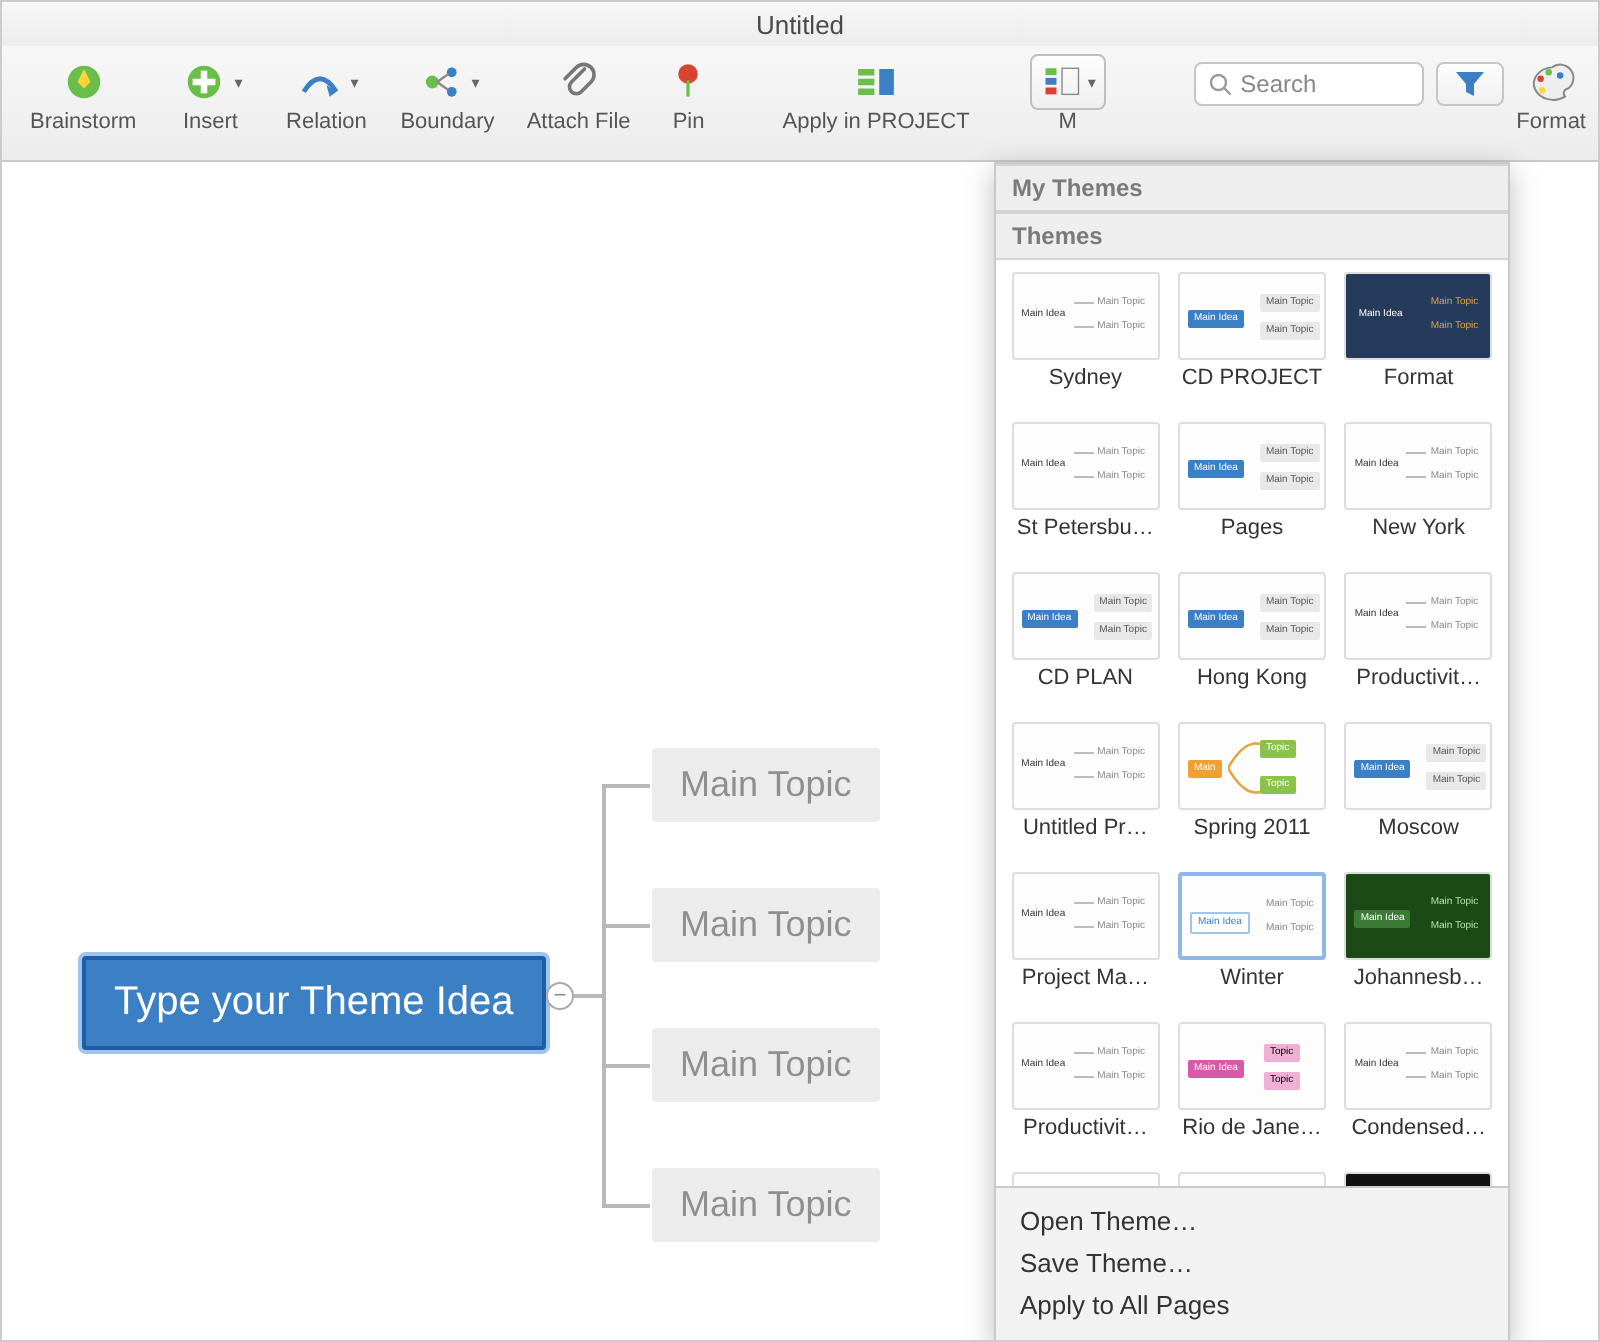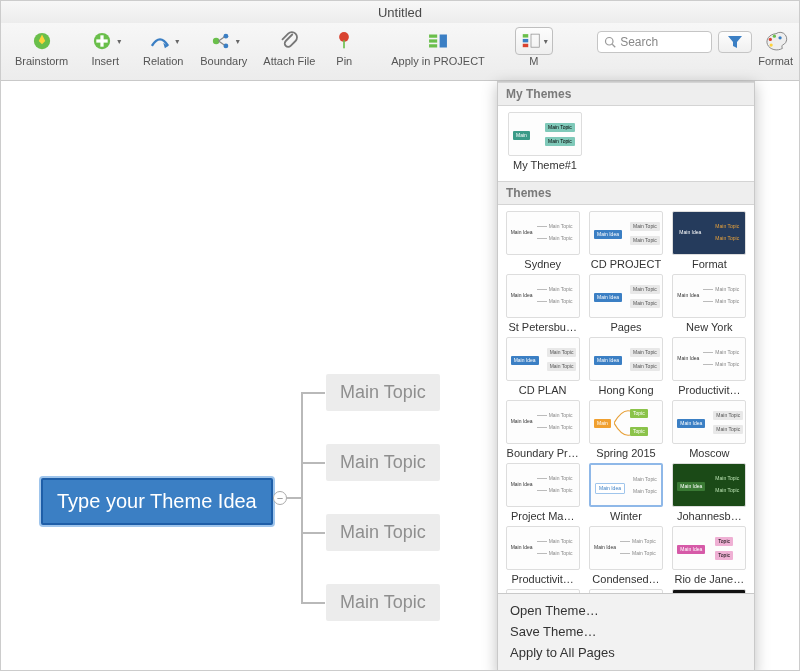--- a/index.html
+++ b/index.html
@@ -22,21 +22,21 @@
 .canvas { position: absolute; left:0; right:0; top:80px; bottom:0; background:#fff; }
 .mainidea { position:absolute; left:40px; top:397px; background:#3b7fc4; color:#fff; font-size:20px; padding:10px 14px; border:2px solid #1e5ea8; border-radius:2px; box-shadow: 0 0 0 2px #9fc5ec; }
 .collapse { position:absolute; left:272px; top:410px; width:14px; height:14px; border:1px solid #aaa; border-radius:50%; background:#fff; display:flex; align-items:center; justify-content:center; font-size:11px; color:#888; }
 .topic { position:absolute; background:#ececec; color:#8f8f8f; font-size:18px; padding:8px 14px; border-radius:2px; }
 .line { position:absolute; background:#b9b9b9; }
 
 .panel { position:absolute; top:48px; left:496px; width:258px; height:593px; background:#fff; border:1px solid #c9c9c9; box-shadow: 0 4px 14px rgba(0,0,0,0.25); display:flex; flex-direction:column;margin-top:32px; }
 .panel .section { background:#eee; color:#7a7a7a; font-size:12px; font-weight:600; padding:4px 8px; border-top:1px solid #d4d4d4; border-bottom:1px solid #d4d4d4; }
 .panel .scroller { overflow-y:auto; }
 .panel .mygrid { padding: 6px 8px 10px 8px; }
-.panel .grid { display:grid; grid-template-columns: repeat(3, 1fr); gap: 4px 6px; padding: 6px 6px 8px 6px; }
+.panel .grid { display:grid; grid-template-columns: repeat(3, 1fr); gap: 16px 6px; padding: 6px 6px 8px 6px; }
 .cell { display:flex; flex-direction:column; align-items:center; cursor:pointer; }
 .thumb { width:74px; height:44px; border:1px solid #ddd; background:#fdfdfd; border-radius:2px; position:relative; overflow:hidden; }
 .thumb.sel { border:2px solid #8fb8e8; }
 .thumb.dark { background:#253b5c; }
 .thumb.green { background:#1b4a17; }
 .thumb.black { background:#111; }
 .cell .lbl { font-size:11px; color:#333; margin-top:3px; max-width:76px; white-space:nowrap; overflow:hidden; text-overflow:ellipsis; text-align:center; }
 .tm { position:absolute; font-size:5px; line-height:1; }
 .tm.box { padding:2px 3px; border-radius:1px; }
 
@@ -184,30 +184,20 @@
   <div class="collapse">−</div>
 
   <div class="topic" style="left:325px; top:293px;">Main Topic</div>
   <div class="topic" style="left:325px; top:363px;">Main Topic</div>
   <div class="topic" style="left:325px; top:433px;">Main Topic</div>
   <div class="topic" style="left:325px; top:503px;">Main Topic</div>
 </div>
 
 <div class="panel">
   <div class="section">My Themes</div>
-  <div class="mygrid">
-    <div class="cell" style="width:78px">
-      <div class="thumb">
-          <span class="tm box" style="left:4px;top:18px;background:#3a9b88;color:#fff">Main</span>
-          <span class="tm box" style="left:36px;top:10px;background:#7fc9b9">Main Topic</span>
-          <span class="tm box" style="left:36px;top:24px;background:#7fc9b9">Main Topic</span>
-        </div>
-      <div class="lbl">My Theme#1</div>
-    </div>
-  </div>
   <div class="section">Themes</div>
   <div class="grid scroller" id="themes-grid">
       <div class="cell">
         <div class="thumb">
           <span class="tm" style="left:4px;top:18px;color:#333">Main Idea</span>
           <span class="tm" style="left:42px;top:12px;color:#888">Main Topic</span>
           <span class="tm" style="left:42px;top:24px;color:#888">Main Topic</span>
           <span class="tm" style="position:absolute;left:30px;top:14px;width:10px;height:1px;background:#bbb"></span>
           <span class="tm" style="position:absolute;left:30px;top:26px;width:10px;height:1px;background:#bbb"></span>
         </div>
@@ -284,32 +274,32 @@
         <div class="lbl">Productivit…</div>
       </div>
       <div class="cell">
         <div class="thumb">
           <span class="tm" style="left:4px;top:18px;color:#333">Main Idea</span>
           <span class="tm" style="left:42px;top:12px;color:#888">Main Topic</span>
           <span class="tm" style="left:42px;top:24px;color:#888">Main Topic</span>
           <span class="tm" style="position:absolute;left:30px;top:14px;width:10px;height:1px;background:#bbb"></span>
           <span class="tm" style="position:absolute;left:30px;top:26px;width:10px;height:1px;background:#bbb"></span>
         </div>
-        <div class="lbl">Boundary Pr…</div>
+        <div class="lbl">Untitled Pr…</div>
       </div>
       <div class="cell">
         <div class="thumb">
           <span class="tm box" style="left:4px;top:18px;background:#f0a030;color:#fff">Main</span>
           <span class="tm box" style="left:40px;top:8px;background:#8bc34a;color:#fff">Topic</span>
           <span class="tm box" style="left:40px;top:26px;background:#8bc34a;color:#fff">Topic</span>
           <svg style="position:absolute;left:24px;top:6px" width="20" height="32">
             <path d="M0 16 Q8 2 16 4 M0 16 Q8 30 16 28" stroke="#e7a13a" fill="none" stroke-width="1.2"></path>
           </svg>
         </div>
-        <div class="lbl">Spring 2015</div>
+        <div class="lbl">Spring 2011</div>
       </div>
       <div class="cell">
         <div class="thumb">
           <span class="tm box" style="left:4px;top:18px;background:#3b7fc4;color:#fff">Main Idea</span>
           <span class="tm box" style="left:40px;top:10px;background:#e8e8e8;color:#555">Main Topic</span>
           <span class="tm box" style="left:40px;top:24px;background:#e8e8e8;color:#555">Main Topic</span>
         </div>
         <div class="lbl">Moscow</div>
       </div>
       <div class="cell">
@@ -343,35 +333,35 @@
           <span class="tm" style="left:4px;top:18px;color:#333">Main Idea</span>
           <span class="tm" style="left:42px;top:12px;color:#888">Main Topic</span>
           <span class="tm" style="left:42px;top:24px;color:#888">Main Topic</span>
           <span class="tm" style="position:absolute;left:30px;top:14px;width:10px;height:1px;background:#bbb"></span>
           <span class="tm" style="position:absolute;left:30px;top:26px;width:10px;height:1px;background:#bbb"></span>
         </div>
         <div class="lbl">Productivit…</div>
       </div>
       <div class="cell">
         <div class="thumb">
-          <span class="tm" style="left:4px;top:18px;color:#333">Main Idea</span>
-          <span class="tm" style="left:42px;top:12px;color:#888">Main Topic</span>
-          <span class="tm" style="left:42px;top:24px;color:#888">Main Topic</span>
-          <span class="tm" style="position:absolute;left:30px;top:14px;width:10px;height:1px;background:#bbb"></span>
-          <span class="tm" style="position:absolute;left:30px;top:26px;width:10px;height:1px;background:#bbb"></span>
-        </div>
-        <div class="lbl">Condensed…</div>
-      </div>
-      <div class="cell">
-        <div class="thumb">
           <span class="tm box" style="left:4px;top:18px;background:#d65aa8;color:#fff">Main Idea</span>
           <span class="tm box" style="left:42px;top:10px;background:#efb0d4">Topic</span>
           <span class="tm box" style="left:42px;top:24px;background:#efb0d4">Topic</span>
         </div>
         <div class="lbl">Rio de Jane…</div>
+      </div>
+      <div class="cell">
+        <div class="thumb">
+          <span class="tm" style="left:4px;top:18px;color:#333">Main Idea</span>
+          <span class="tm" style="left:42px;top:12px;color:#888">Main Topic</span>
+          <span class="tm" style="left:42px;top:24px;color:#888">Main Topic</span>
+          <span class="tm" style="position:absolute;left:30px;top:14px;width:10px;height:1px;background:#bbb"></span>
+          <span class="tm" style="position:absolute;left:30px;top:26px;width:10px;height:1px;background:#bbb"></span>
+        </div>
+        <div class="lbl">Condensed…</div>
       </div>
       <div class="cell">
         <div class="thumb">
           <span class="tm" style="left:42px;top:12px;color:#888">Main Topic</span>
           <span class="tm" style="position:absolute;left:30px;top:14px;width:10px;height:1px;background:#bbb"></span>
         </div>
         <div class="lbl"></div>
       </div>
       <div class="cell">
         <div class="thumb">

